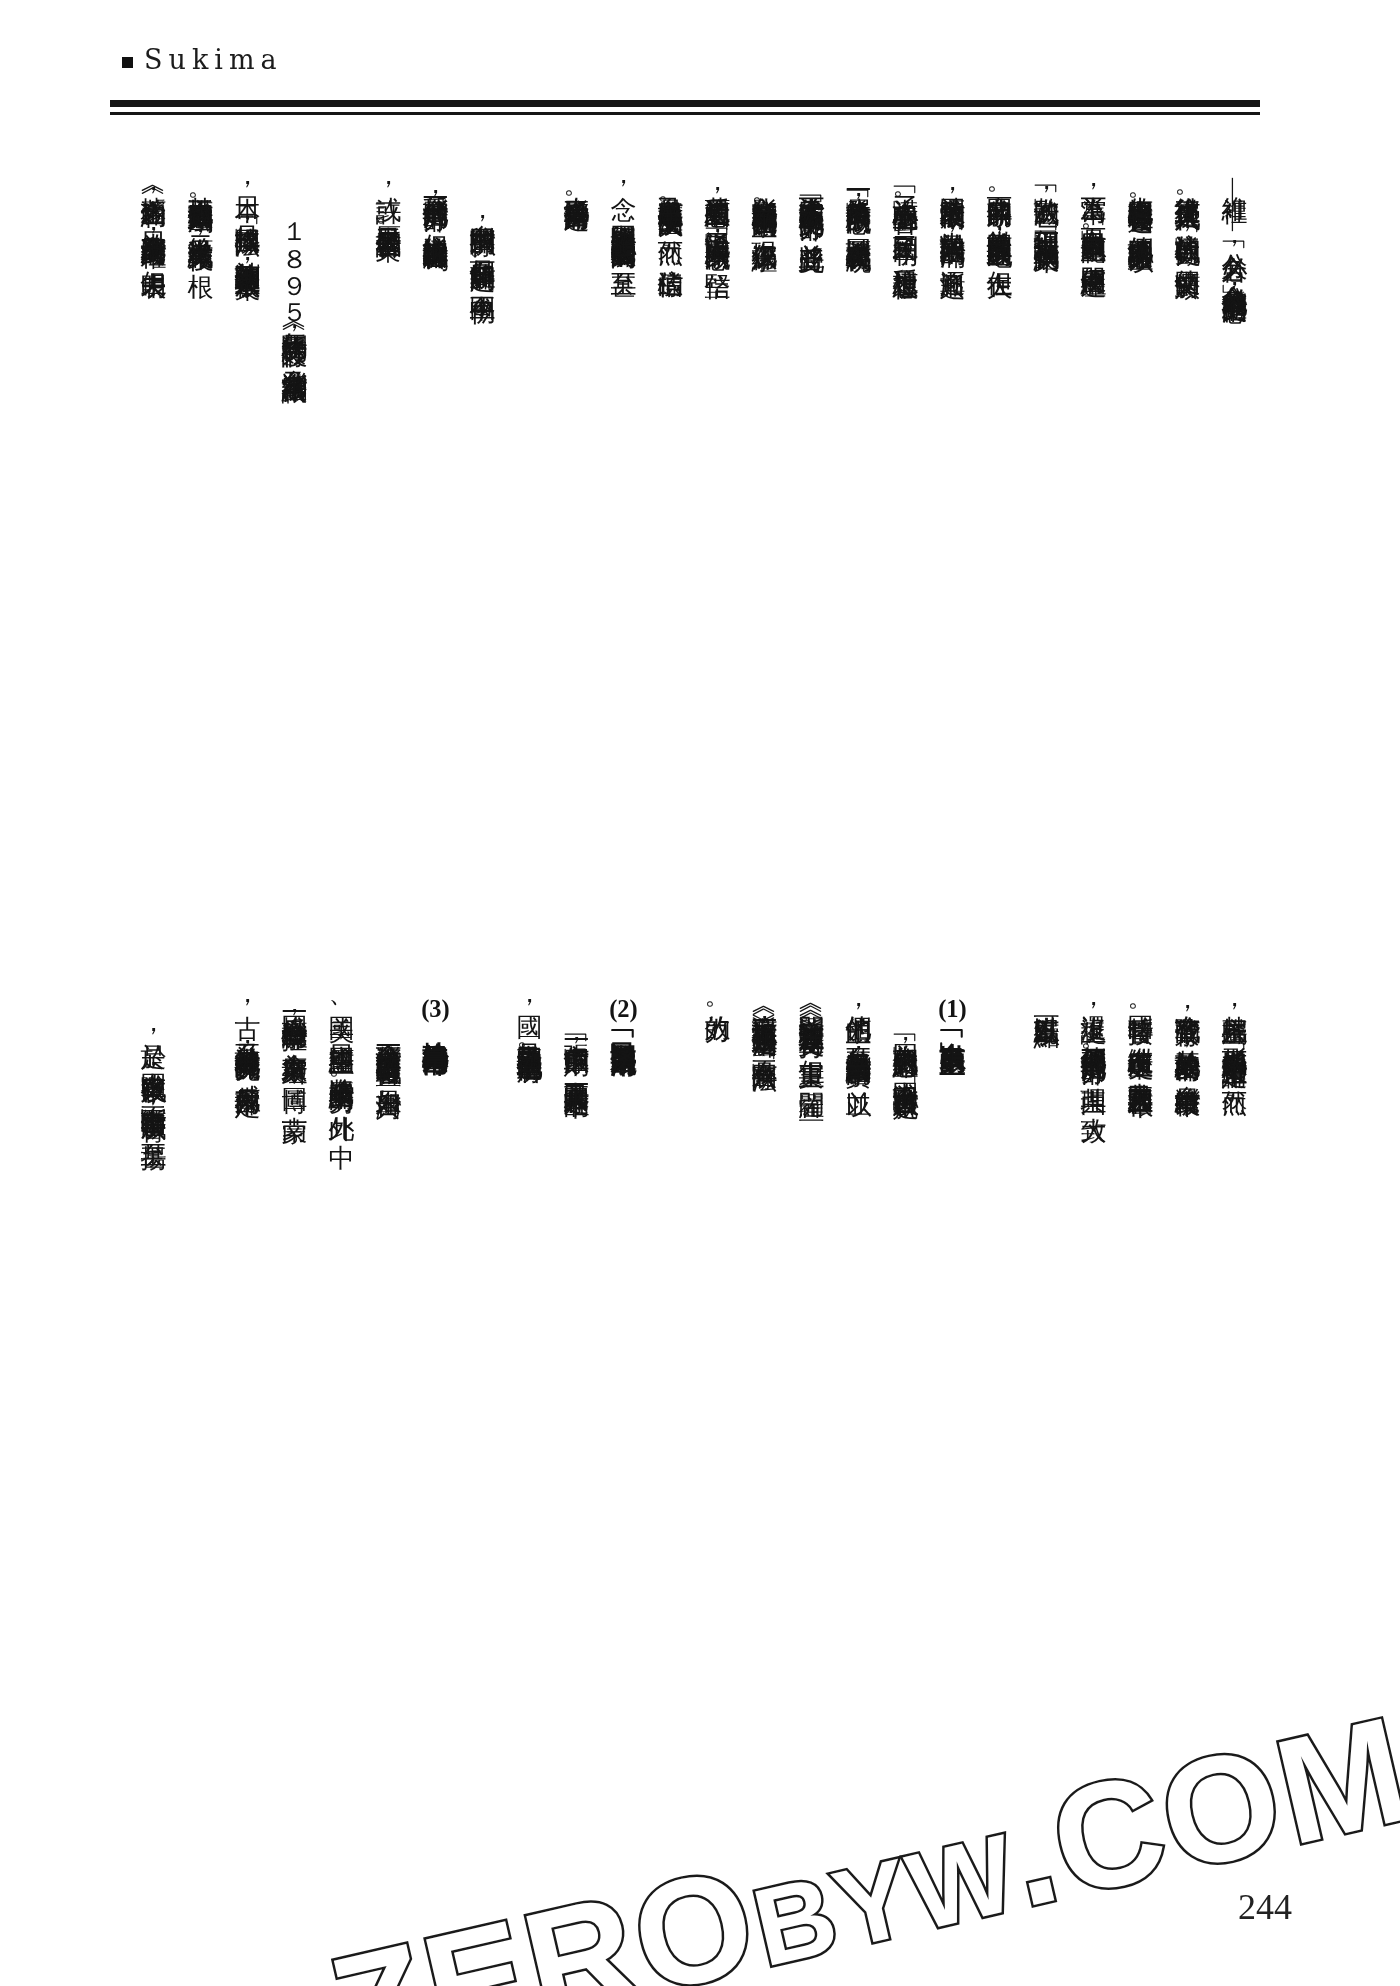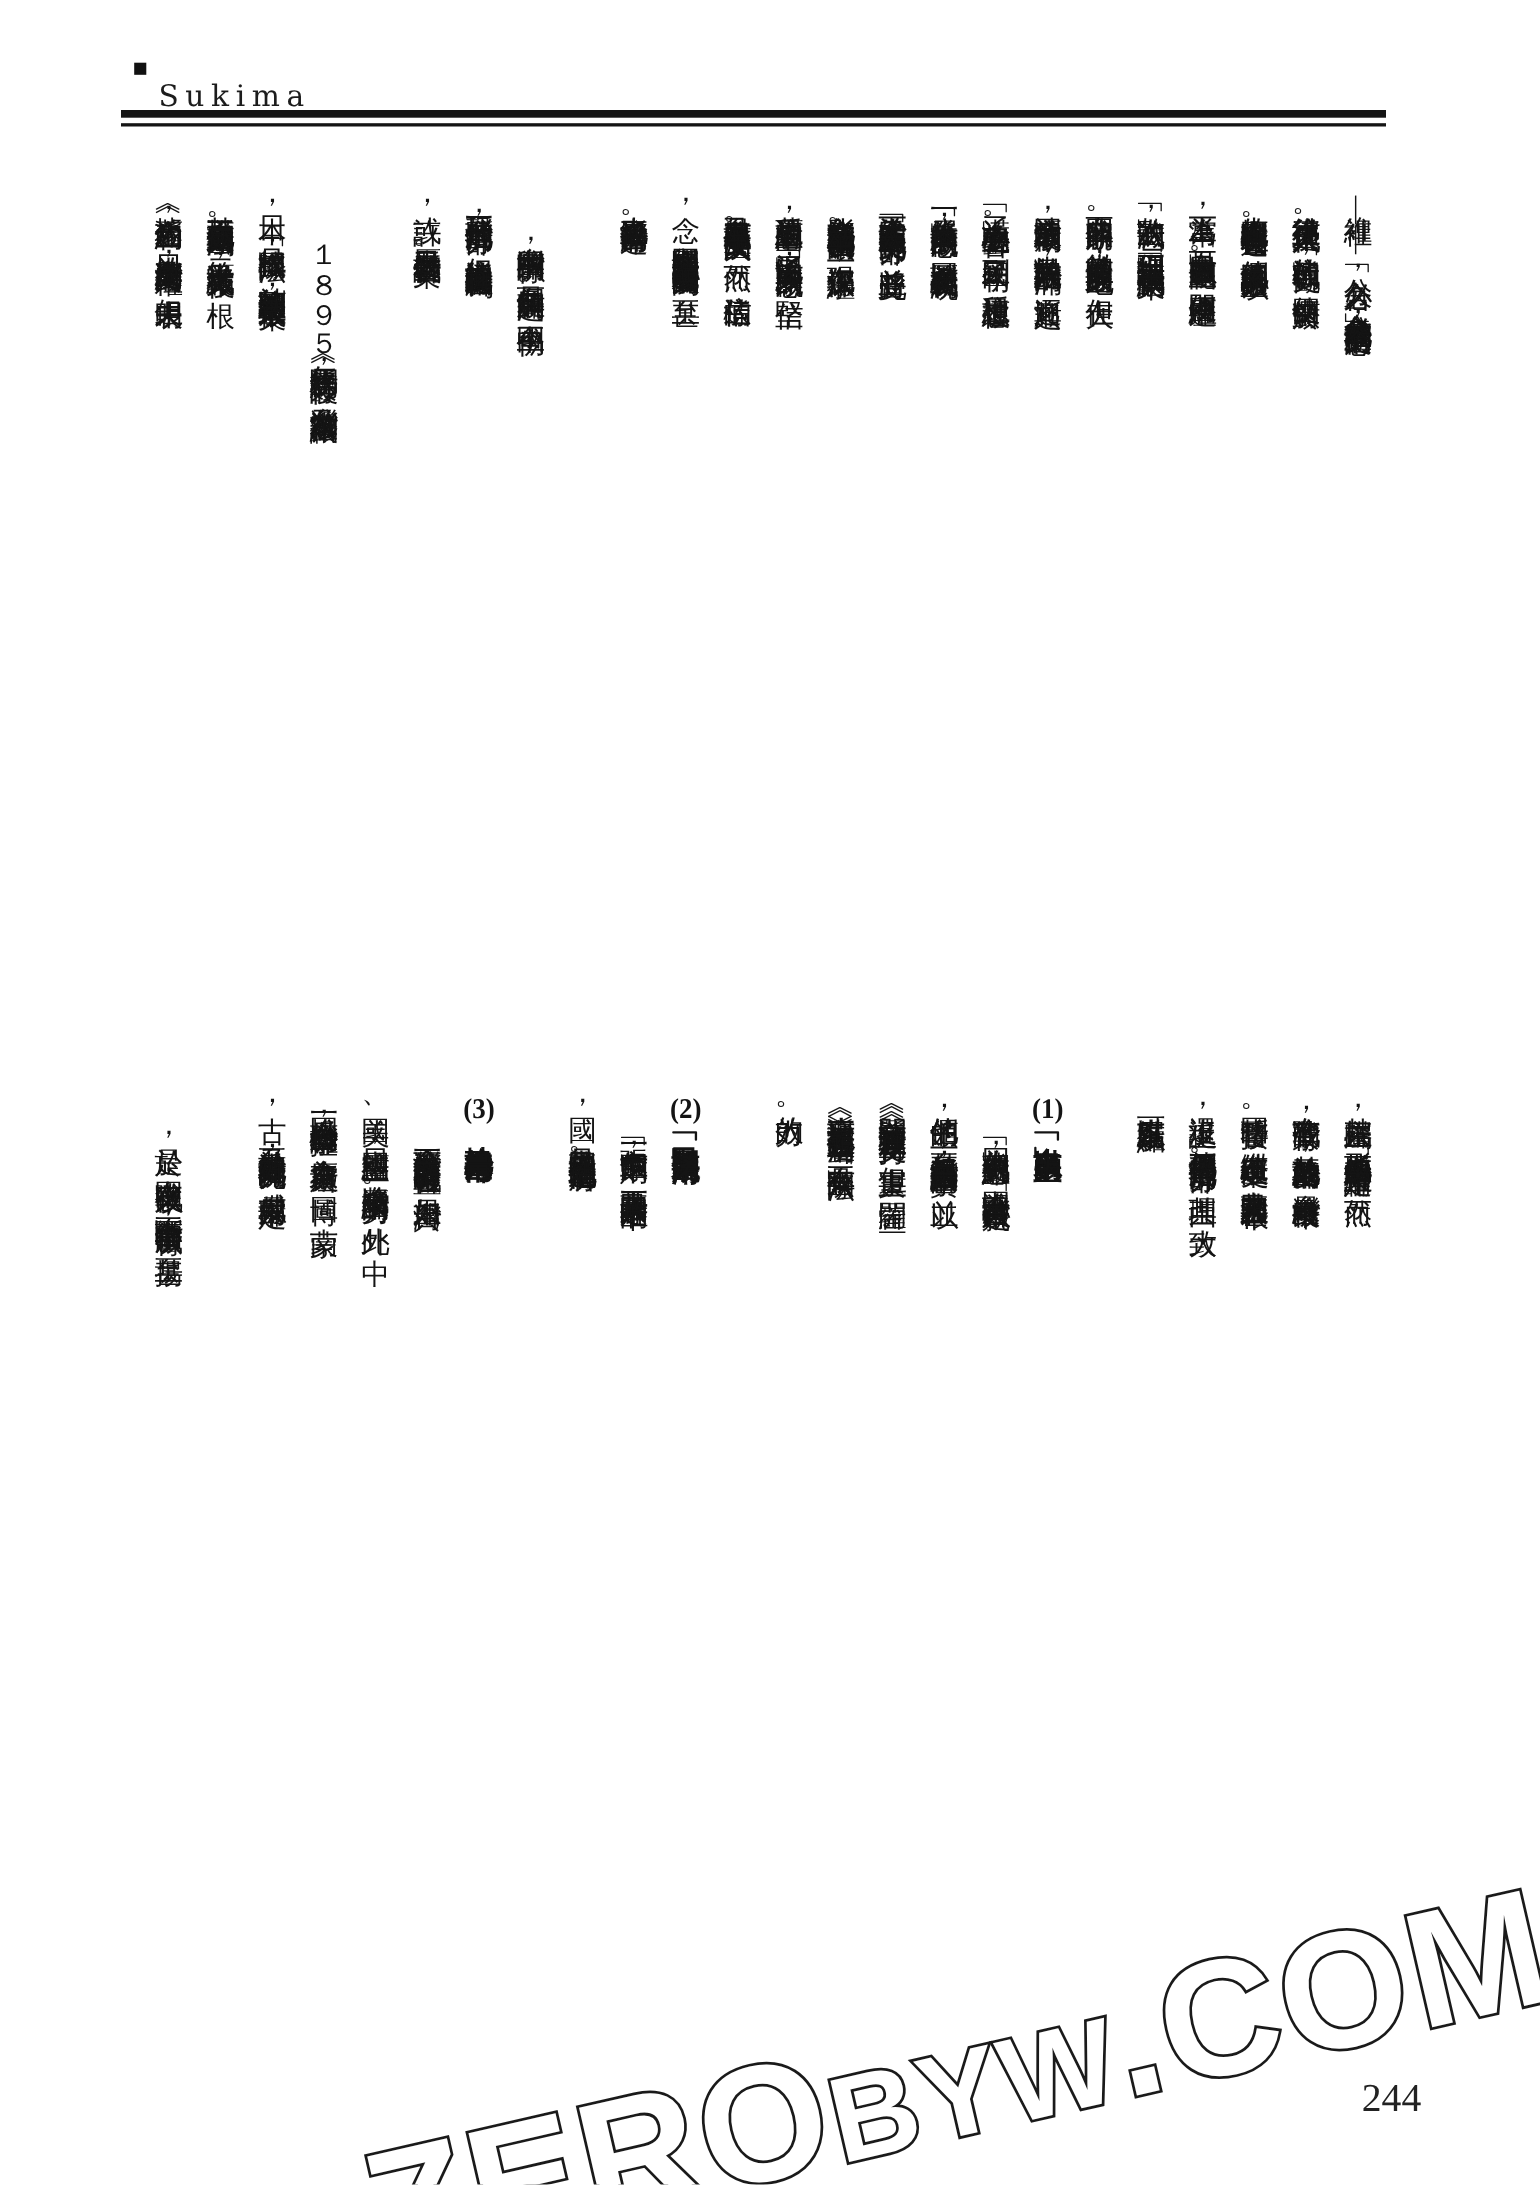--- a/index.html
+++ b/index.html
@@ -8,21 +8,21 @@
     font-family:"Liberation Serif","DejaVu Serif",serif;color:#161616;
     overflow:hidden;
   }
   
   .brand-bullet{
     position:absolute;left:122px;top:57px;width:11px;height:11px;background:#111;
   }
   .brand{
     position:absolute;left:144px;top:44px;
     font-family:"DejaVu Serif","Liberation Serif",serif;
-    font-size:27px;letter-spacing:6px;color:#1c1c1c;margin-top:28px;
+    font-size:27px;letter-spacing:6px;color:#1c1c1c;
   }
   .rule-thick{position:absolute;left:110px;top:100px;width:1150px;height:7px;background:#151515;}
   .rule-thin {position:absolute;left:110px;top:112px;width:1150px;height:3px;background:#151515;}
   
   .band{
     position:absolute;right:142px;width:1128px;height:732px;
     writing-mode:vertical-rl;-webkit-writing-mode:vertical-rl;
     text-orientation:mixed;
   }
   .band-top{top:176px;}

